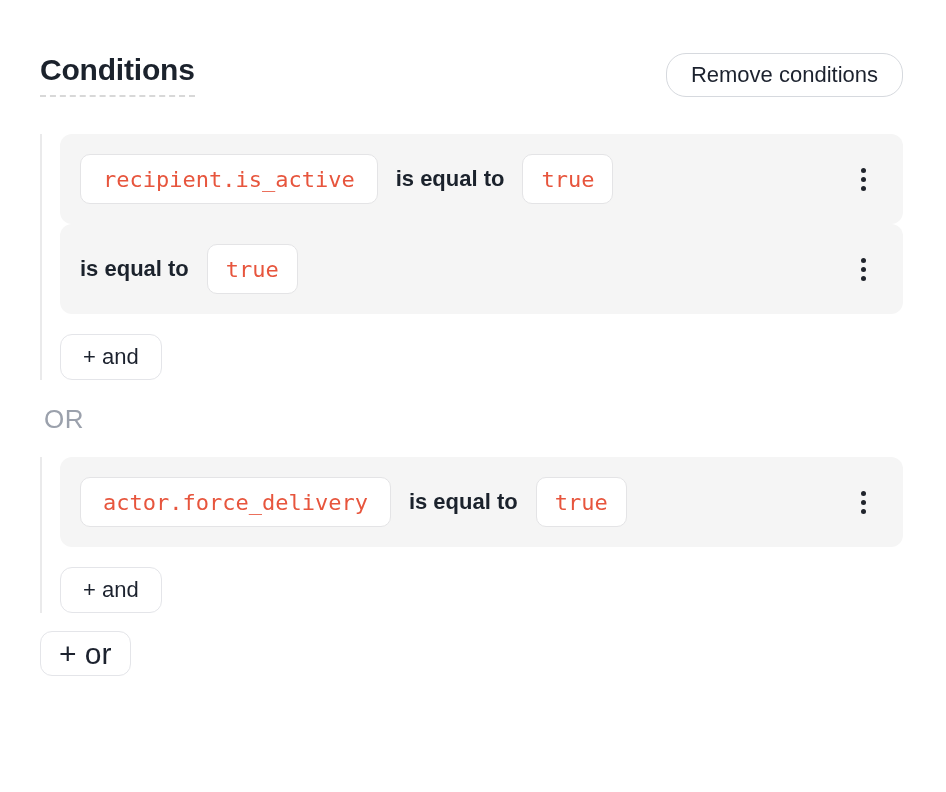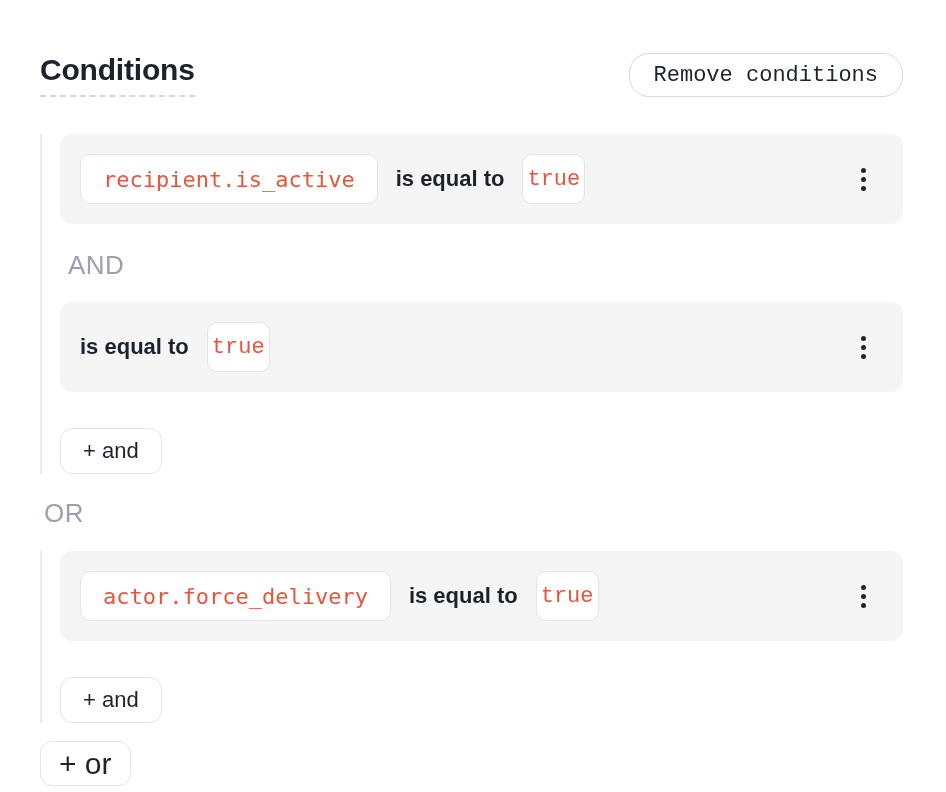--- a/index.html
+++ b/index.html
@@ -42,21 +42,20 @@
     justify-content: center;
     cursor: pointer;
   }
   .remove-btn {
     height: 44px;
     padding: 0 24px;
     font-size: 22px;
     font-weight: 500;
     border: 1.5px solid #d6d9de;
     border-radius: 20px;
-    font-family: Liberation Mono, monospace;
   }
 
   
   .group {
     border-left: 2px solid #eaeaeb;
     padding-left: 18px;
   }
   .cond-row {
     background: #f5f5f5;
     border-radius: 12px;
@@ -73,21 +72,21 @@
     height: 50px;
     display: inline-flex;
     align-items: center;
     padding: 7px 22px;
     font-family: "DejaVu Sans Mono", monospace;
     font-size: 22px;
     color: #e7553d;
     white-space: nowrap;
     cursor: pointer;
   }
-  .pill.value { padding: 0 4px; font-family: Liberation Mono, monospace; }
+  .pill.value { padding: 0 18px; }
   .op {
     font-size: 22px;
     font-weight: 700;
     color: #1b222c;
     white-space: nowrap;
   }
   .kebab {
     margin-left: auto;
     width: 40px;
     height: 50px;
@@ -113,21 +112,21 @@
     font-size: 26px;
     font-weight: 500;
     color: #9ba1ac;
     letter-spacing: 0.5px;
     line-height: 1;
   }
   .joiner.and { margin: 28px 0 24px 8px; }
   .joiner.or  { margin: 26px 0 25px 4px; }
 
   .add-btn {
-    margin-top: 36px;
+    margin-top: 20px;
     height: 46px;
     padding: 0 22px;
     font-size: 22px;
     font-weight: 500;
     border: 1.5px solid #e4e5e9;
     border-radius: 12px;
   }
   .add-or-btn {
     margin-top: 18px;
     height: 45px;
@@ -152,21 +151,20 @@
 
     <div class="cond-row">
       <span class="pill">recipient.is_active</span>
       <span class="op">is equal to</span>
       <span class="pill value">true</span>
       <button class="kebab">
         <span style="display:contents"><i></i><i></i><i></i></span>
       </button>
     </div>
 
-    <div class="joiner and">AND</div>
 
     <div class="cond-row">
       <span class="op">is equal to</span>
       <span class="pill value">true</span>
       <button class="kebab">
         <span style="display:contents"><i></i><i></i><i></i></span>
       </button>
     </div>
 
     <button class="btn add-btn">+ and</button>

